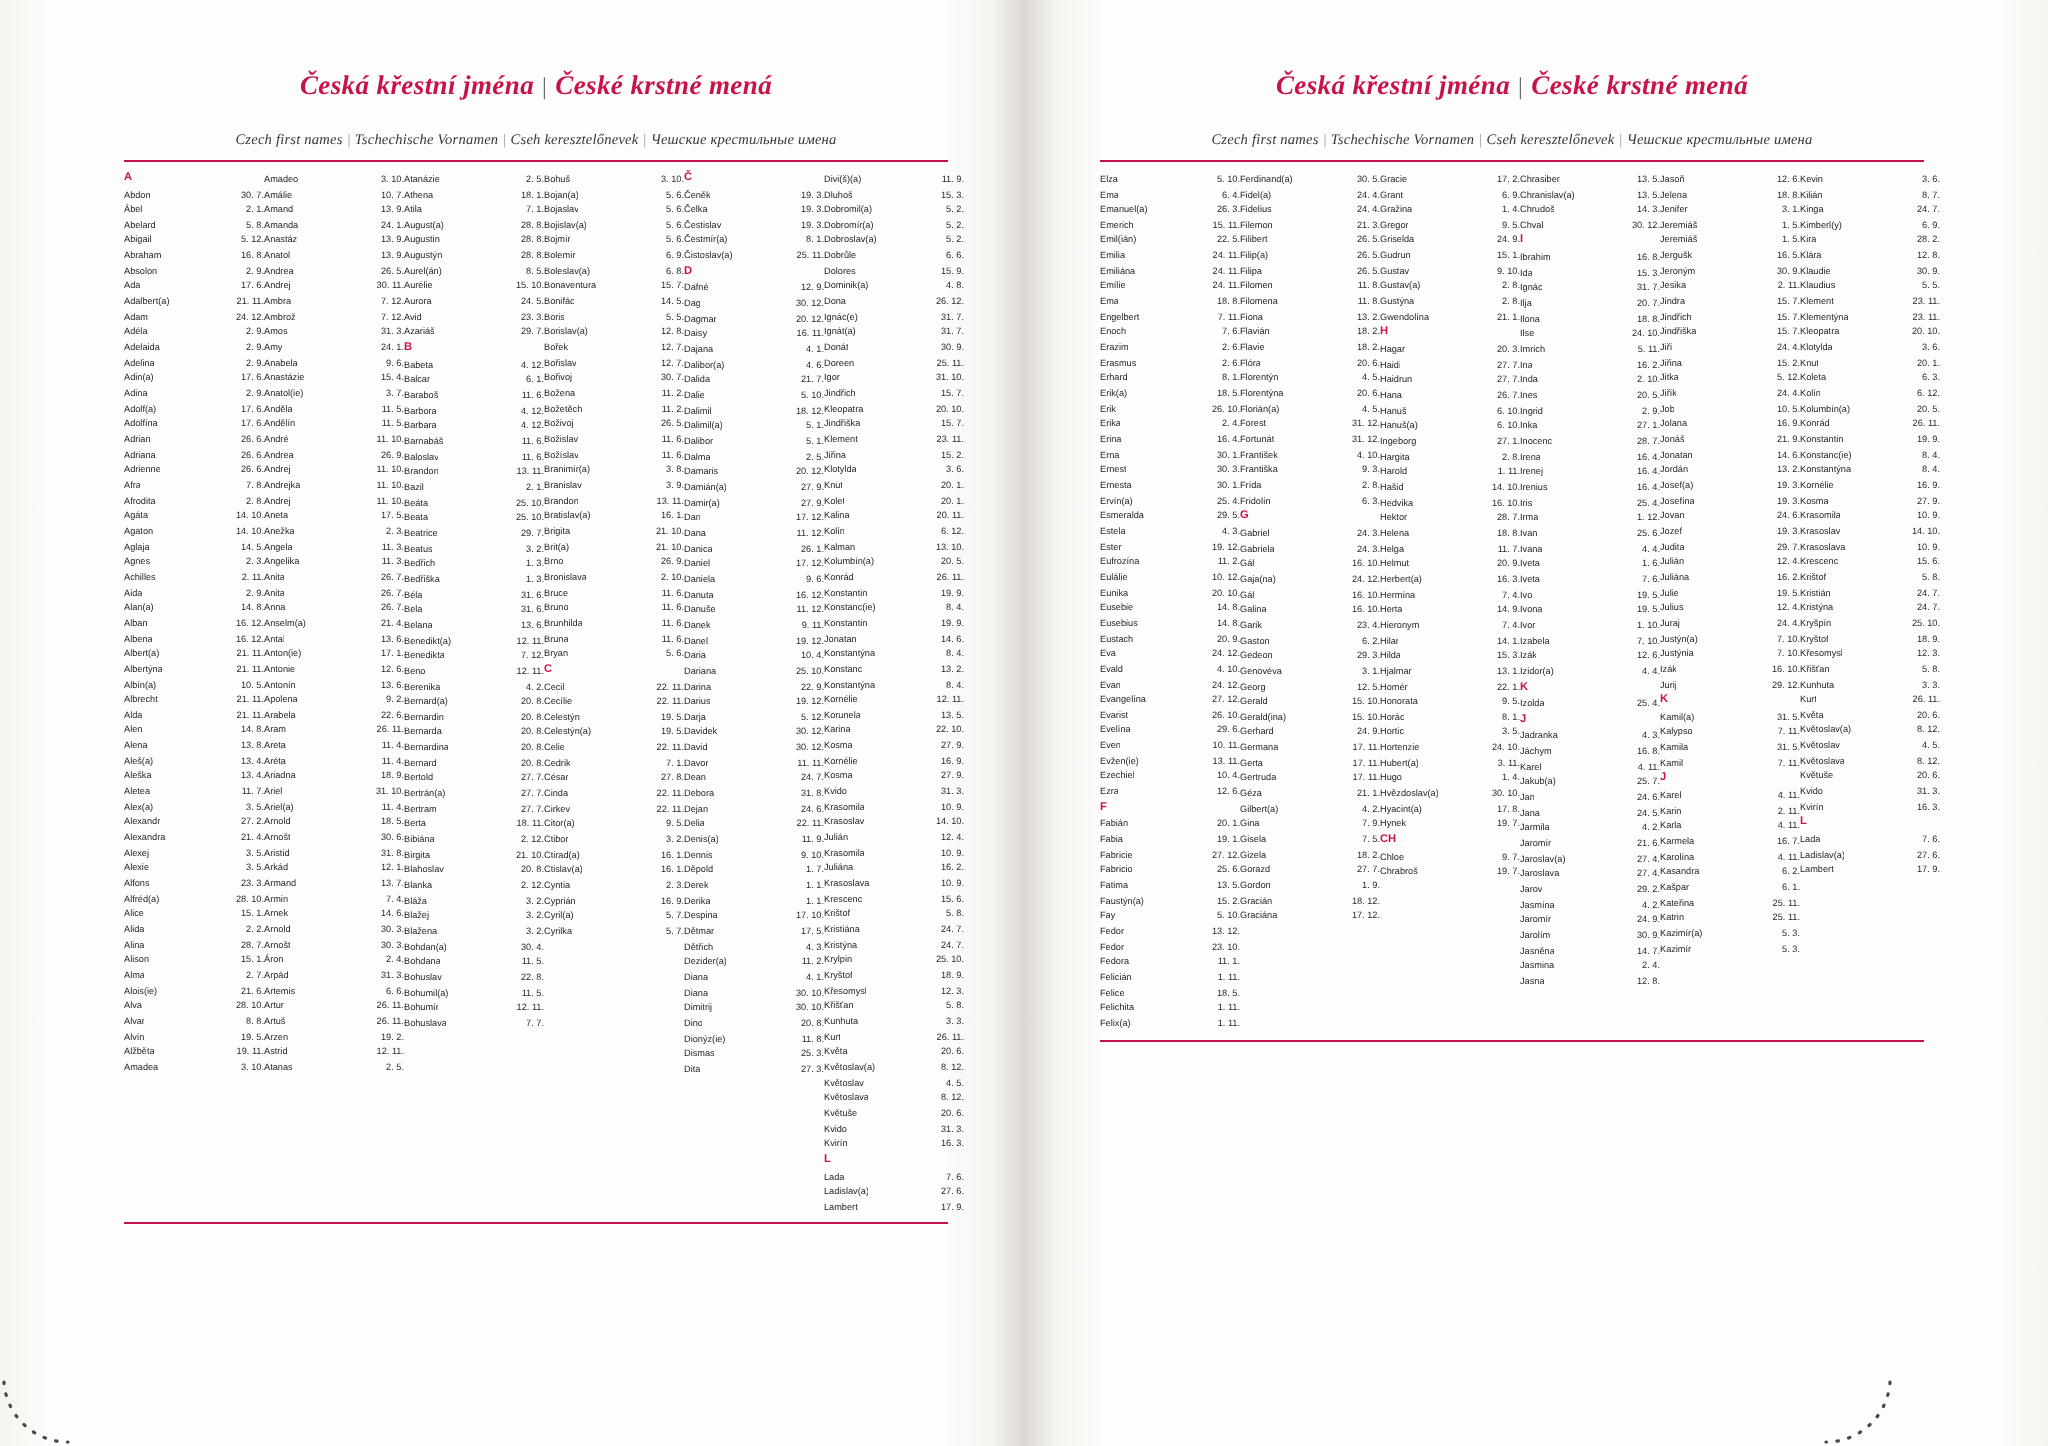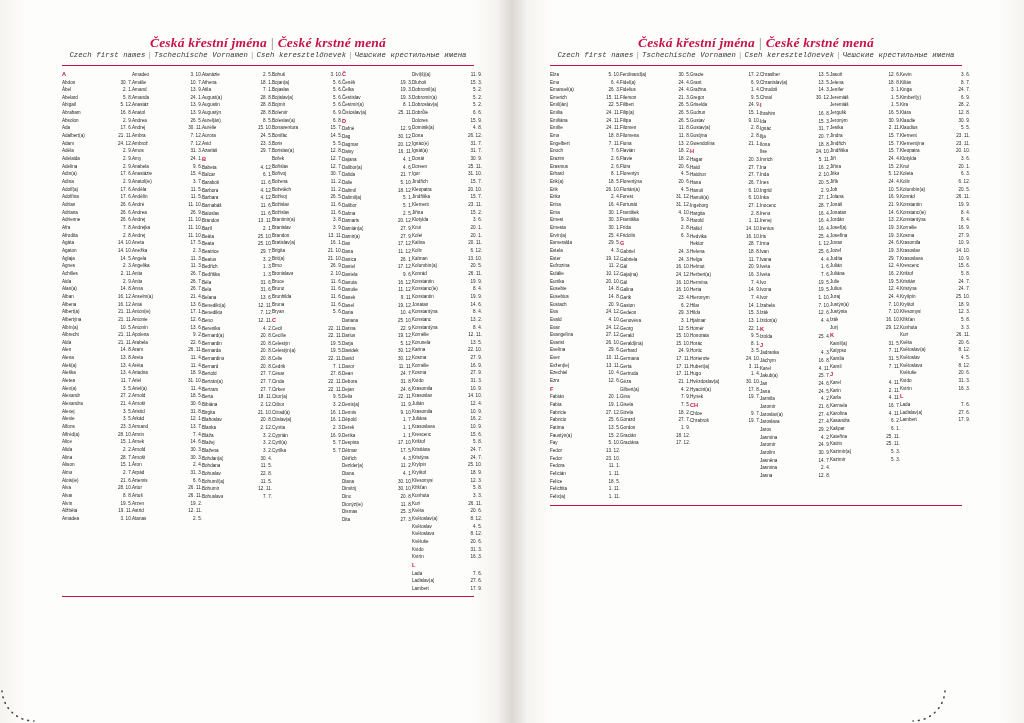--- a/index.html
+++ b/index.html
@@ -68,25 +68,25 @@
     line-height: 1.1;
   }
   .title-sep {
     color: #6d6a66;
     font-weight: normal;
     font-style: normal;
     padding: 0 4px;
     font-size: 12px;
   }
   .subtitle-line {
-    font-family: Liberation Mono, monospace;
+    font-family: Liberation Serif, serif;
     font-style: italic;
     color: #3a3734;
     font-size: 7.3px;
-    margin-top: 0;
+    margin-top: 14px;
     letter-spacing: 0.1px;
   }
   .sub-sep {
     color: #9a9793;
     padding: 0 2px;
   }
   .rule {
     height: 1px;
     background: #c8134a;
     margin-top: 6px;

